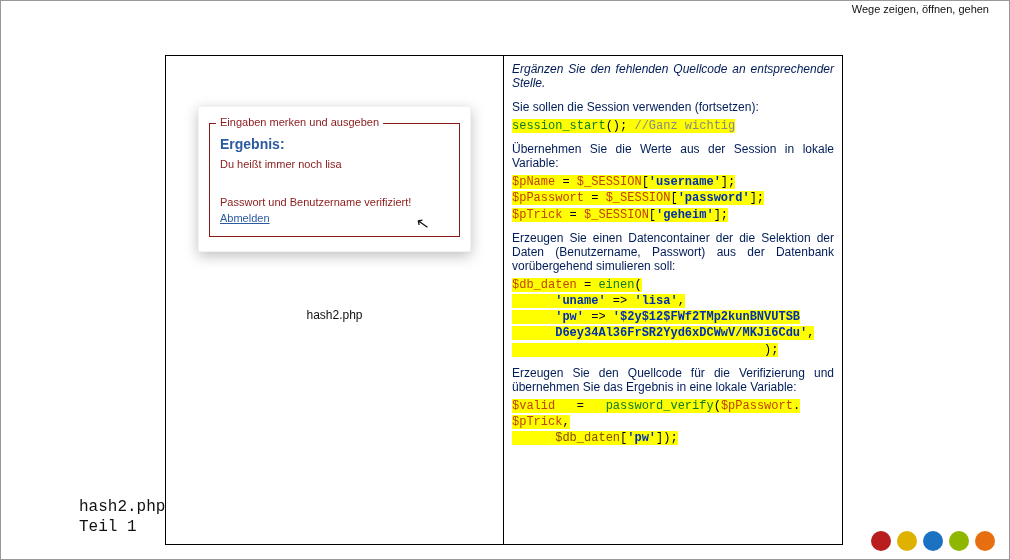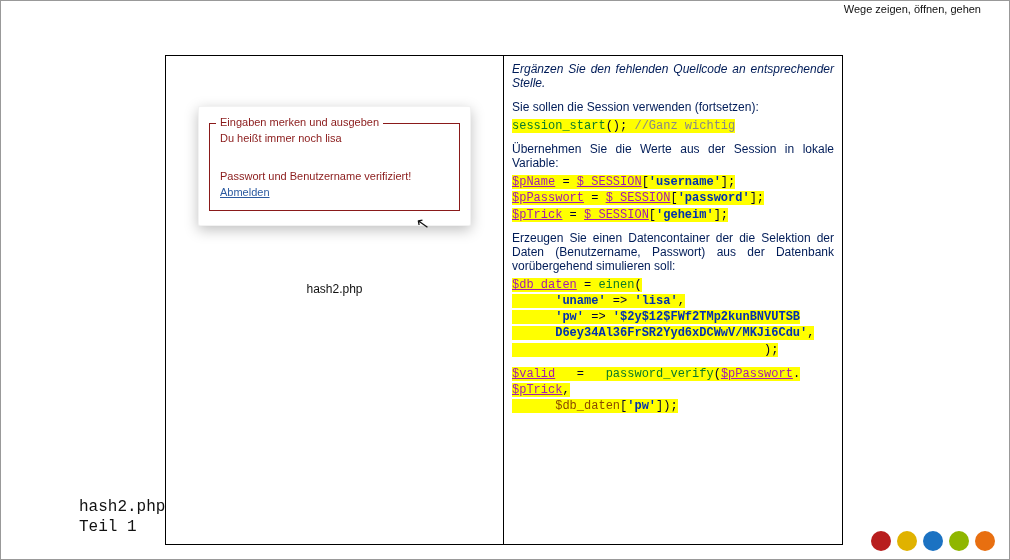--- a/index.html
+++ b/index.html
@@ -1,18 +1,18 @@
 <!DOCTYPE html>
 <html><head>
 <meta charset="utf-8">
 <style>
   *{box-sizing:border-box;margin:0;padding:0;}
   html,body{width:1010px;height:560px;font-family:Verdana,Geneva,sans-serif;overflow:hidden;}
   .page{position:relative;width:1010px;height:560px;background:#fff;border:1px solid #999;box-shadow:2px 2px 4px rgba(0,0,0,0.25);}
-  .tagline{position:absolute;top:2px;right:28px;font-size:11px;color:#111;}
+  .tagline{position:absolute;top:2px;right:20px;font-size:11px;color:#111;}
   .slide{position:absolute;left:164px;top:54px;width:678px;height:490px;border:1px solid #000;background:#fff;display:flex;}
   .col-left{width:50%;border-right:1px solid #000;position:relative;padding:10px;}
   .col-right{width:50%;padding:6px 8px;font-size:12px;color:#003;overflow:hidden;}
   .result-card{margin:40px 22px 0 22px;background:#fff;border:1px solid rgba(0,0,0,0.05);border-radius:2px;box-shadow:0 4px 14px rgba(0,0,0,0.25);padding:10px 10px 14px 10px;}
   .fieldset{border:1px solid #8a1a1a;padding:8px 25px 10px 10px;position:relative;margin-top:6px;}
   .legend{position:absolute;top:-8px;left:6px;background:#fff;padding:0 4px;font-size:11px;color:#8a1a1a;}
   .erg-title{color:#2b5aa0;font-size:14px;font-weight:bold;margin:4px 0 6px 0;}
   .erg-line{color:#8a1a1a;font-size:11px;margin-bottom:26px;}
   .verify-line{color:#8a1a1a;font-size:11px;}
   .logout{color:#2b5aa0;font-size:11px;text-decoration:underline;cursor:pointer;}
@@ -23,39 +23,40 @@
   .d-red{background:#b81e1e;}
   .d-yel{background:#e0b200;}
   .d-blu{background:#1b72c2;}
   .d-grn{background:#8fb600;}
   .d-org{background:#e86f10;}
   .para{margin-bottom:4px;text-align:justify;color:#001c58;font-weight:bold;}
   .para.italic{font-style:italic;font-weight:normal;}
   .para.light{font-weight:normal;}
   .code-block{font-family:"Courier New",monospace;font-size:12px;line-height:1.35;white-space:pre;margin-bottom:8px;}
   .hl{background:#ffff00;margin-top:14px;}
-  .c-teal{color:#a21caf;text-decoration:underline;}
+  .c-teal{color:#c2410c;}
   .c-green{color:#0a7a2a;}
   .c-blue{color:#0030b0;font-weight:bold;}
   .c-brown{color:#8a4a00;}
   .c-comment{color:#888;}
   .c-dark{color:#003;}
   .cursor{position:absolute;left:250px;top:158px;font-size:16px;color:#111;transform:rotate(-10deg);}
 </style>
 </head>
 <body>
 
 <div class="page">
   <div class="tagline">Wege zeigen, öffnen, gehen</div>
 
   <div class="slide">
     <div class="col-left">
       <div class="result-card">
         <div class="fieldset">
           <div class="legend">Eingaben merken und ausgeben</div>
+          <div class="erg-title">Ergebnis:</div>
           <div class="erg-line">Du heißt immer noch lisa</div>
           <div class="verify-line">Passwort und Benutzername verifiziert!</div>
           <a class="logout">Abmelden</a>
         </div>
         <div class="cursor">↖</div>
       </div>
       <div class="caption">hash2.php</div>
     </div>
 
     <div class="col-right">
@@ -69,20 +70,21 @@
 <span class="hl"><span class="c-teal">$pPasswort</span><span> = </span><span class="c-teal">$_SESSION</span><span>[</span><span class="c-blue">'password'</span><span>];</span></span>
 <span class="hl"><span class="c-teal">$pTrick</span><span> = </span><span class="c-teal">$_SESSION</span><span>[</span><span class="c-blue">'geheim'</span><span>];</span></span></div>
 
       <div class="para light">Erzeugen Sie einen Datencontainer der die Selektion der Daten (Benutzername, Passwort) aus der Datenbank vorübergehend simulieren soll:</div>
       <div class="code-block"><span class="hl"><span class="c-teal">$db_daten</span><span> = </span><span class="c-green">einen</span><span>(</span></span>
 <span class="hl">      <span class="c-blue">'uname'</span><span> =&gt; </span><span class="c-blue">'lisa'</span><span>,</span></span>
 <span class="hl">      <span class="c-blue">'pw'</span><span> =&gt; </span><span class="c-blue">'$2y$12$FWf2TMp2kunBNVUTSB</span></span>
 <span class="hl">      <span class="c-blue">D6ey34Al36FrSR2Yyd6xDCWwV/MKJi6Cdu'</span><span>,</span></span>
 <span class="hl">                                   <span>);</span></span></div>
 
+      <div class="para light">Erzeugen Sie den Quellcode für die Verifizierung und übernehmen Sie das Ergebnis in eine lokale Variable:</div>
       <div class="code-block"><span class="hl"><span class="c-teal">$valid</span><span>   =   </span><span class="c-green">password_verify</span><span>(</span><span class="c-teal">$pPasswort</span><span>.</span></span>
 <span class="hl"><span class="c-teal">$pTrick</span><span>,</span></span>
 <span class="hl">      <span class="c-brown">$db_daten</span><span>[</span><span class="c-blue">'pw'</span><span>]);</span></span></div>
     </div>
   </div>
 
   <div class="footer-label">
     <div>hash2.php</div>
     <div>Teil 1</div>
   </div>

